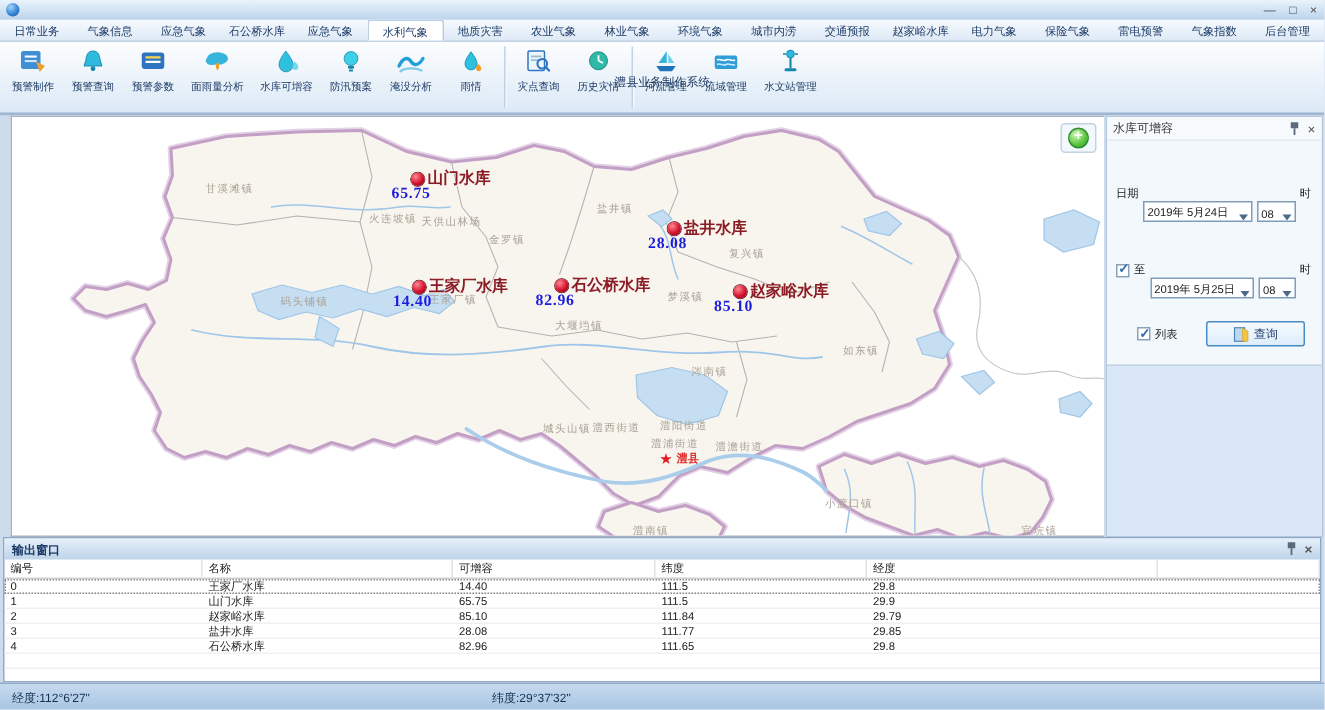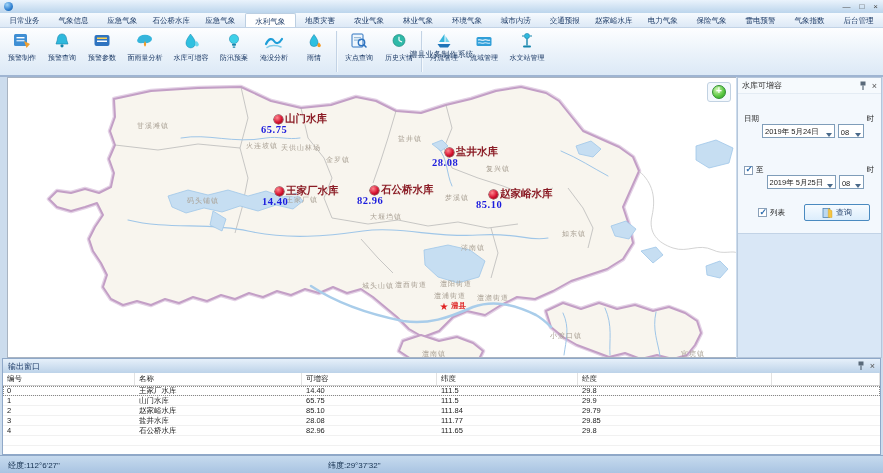--- a/index.html
+++ b/index.html
@@ -46,37 +46,37 @@
                   background:radial-gradient(circle at 35% 30%, #d2f7b6, #57c53f 60%, #2f9a2f); position:relative; }
   .addbtn .ball::after { content:"+"; position:absolute; left:0; right:0; top:-1px; text-align:center; color:#fff; font-weight:bold; font-size:10px; }
 
   
   .rpanel { width:145px; margin-left:1px; background:#fbfdff; border:1px solid #b5c6da; display:flex; flex-direction:column; flex:none; }
   .rp-head { height:15px; display:flex; align-items:center; padding:0 4px; background:#f6fafd; }
   .rp-title { font-size:8px; color:#333; flex:1; }
   .rp-ico { margin-left:5px; display:flex; align-items:center; }
   .rp-x { font-size:9px; color:#555; margin-left:5px; }
   .rp-sub { height:13px; line-height:13px; padding-left:5px; font-size:8px; color:#333; }
-  .rp-form { padding:6px 4px 12px 6px; background:#f3f8fd; border-top:1px solid #e4ecf4; }
+  .rp-form { padding:16px 4px 12px 6px; background:#f3f8fd; border-top:1px solid #e4ecf4; }
   .frow { display:flex; align-items:center; margin-bottom:13px; }
   .frow:last-child { margin-bottom:0; }
   .flabel { font-size:7.5px; color:#222; margin-right:3px; white-space:nowrap; }
   .combo { height:14px; background:#fff; border:1px solid #7f9db9; display:flex; align-items:flex-end; font-size:7.5px; color:#222; padding-left:2px; position:relative;margin-top:24px; }
   .combo .arr { margin-left:auto; margin-right:2px; width:0; height:0; border-left:3px solid transparent; border-right:3px solid transparent; border-top:4px solid #4a6a8a; }
   .combo.date { width:74px; }
   .combo.hour { width:26px; margin-left:3px; }
   .cb { width:9px; height:9px; background:#fff; border:1px solid #8aa0b8; margin-right:3px; position:relative; flex:none; }
   .cb.on::after { content:"✓"; position:absolute; left:0.5px; top:-2.5px; font-size:9px; color:#2f6fb0; font-weight:bold; }
   .qbtn { margin-left:16px; width:66px; height:17px; border:1px solid #4a8ac0; border-radius:2px;
           background:linear-gradient(#f6fbff,#dcedfc); display:flex; align-items:center; justify-content:center; gap:3px; font-size:8px; color:#1c3a66; }
   .rp-body { flex:1; background:#d9e7f6; border-top:1px solid #c2d3e6; }
 
   
   .output { height:97px; background:#fff; border:1px solid #8fa8c8; margin:0 2px; flex:none; display:flex; flex-direction:column; }
-  .op-head { height:14px; background:linear-gradient(#e6f0fa,#bdd3e9); display:flex; align-items:center; padding:0 5px; flex:none; }
+  .op-head { height:14px; background:linear-gradient(#e6f0fa,#bdd3e9); display:flex; align-items:center; padding:0 5px; flex:none;font-weight:bold; }
   .op-title { font-size:8px; color:#1c3a66; flex:1; }
   .grid { display:grid; grid-template-columns:132px 167px 135px 141px 194px auto; }
   .op-chead { height:13px; border-bottom:1px solid #cfcfcf; flex:none; }
   .op-chead .cell { border-right:1px solid #e2e2e2; padding-left:4px; font-size:7.5px; color:#222; line-height:12px; }
   .trow { height:10px; border-bottom:1px solid #f1f1f1; }
   .trow .cell { padding-left:4px; font-size:7.5px; color:#222; line-height:10px; white-space:nowrap; overflow:hidden; }
   .trow.sel { outline:1px dotted #888; outline-offset:-1px; }
 
   
   .statusbar { height:18px; background:linear-gradient(#c6daee,#a9c4e2); border-top:1px solid #8fa8c8; position:relative; flex:none; }

